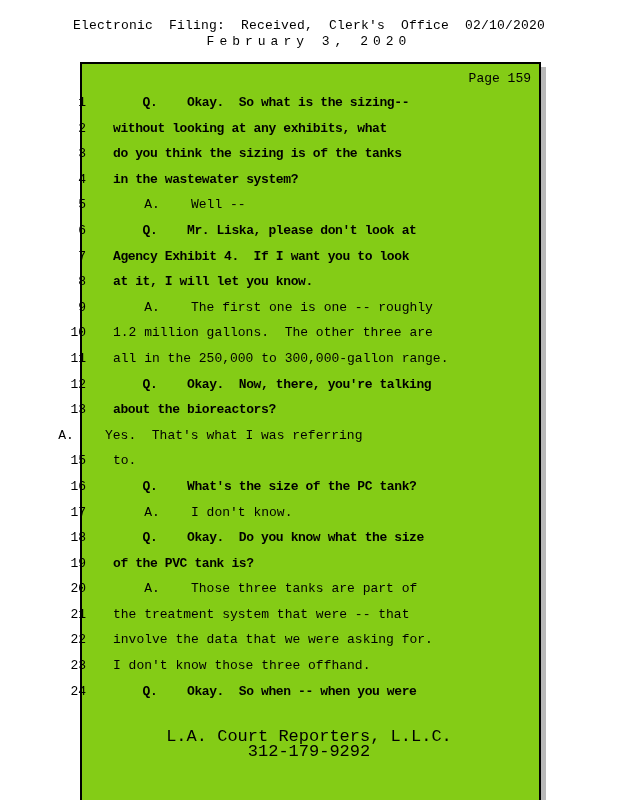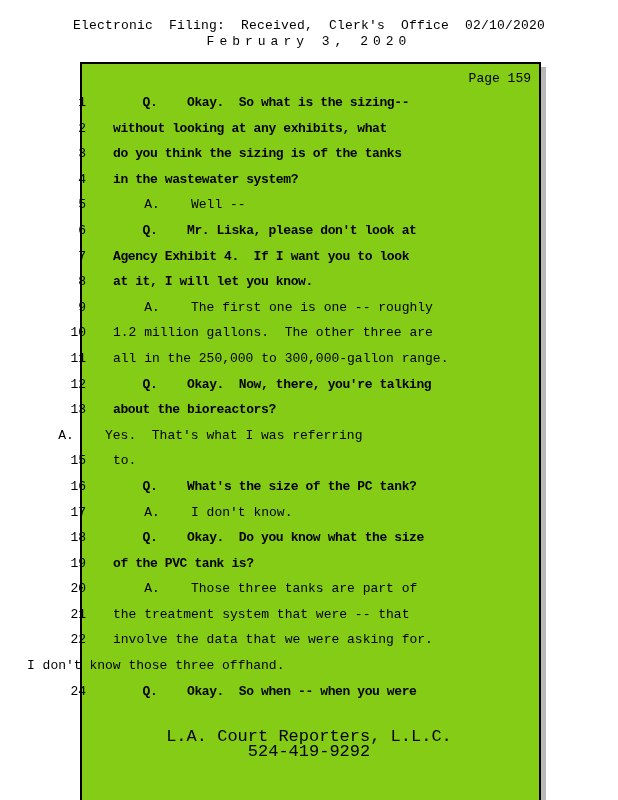--- a/index.html
+++ b/index.html
@@ -186,26 +186,27 @@
       </div>
       <div class="line">
         <span class="num">21</span>
         <span class="text">the treatment system that were -- that</span>
       </div>
       <div class="line">
         <span class="num">22</span>
         <span class="text">involve the data that we were asking for.</span>
       </div>
       <div class="line">
+        <span class="num">23</span>
         <span class="text">I don't know those three offhand.</span>
       </div>
       <div class="line">
         <span class="num">24</span>
         <span class="text q">    Q.    Okay.  So when -- when you were</span>
       </div>
     </div>
 
   <div class="footer">
     <div>L.A. Court Reporters, L.L.C.</div>
-    <div>524-419-9292</div>
+    <div>312-179-9292</div>
   </div>
 
 </div>
 
 </body></html>

